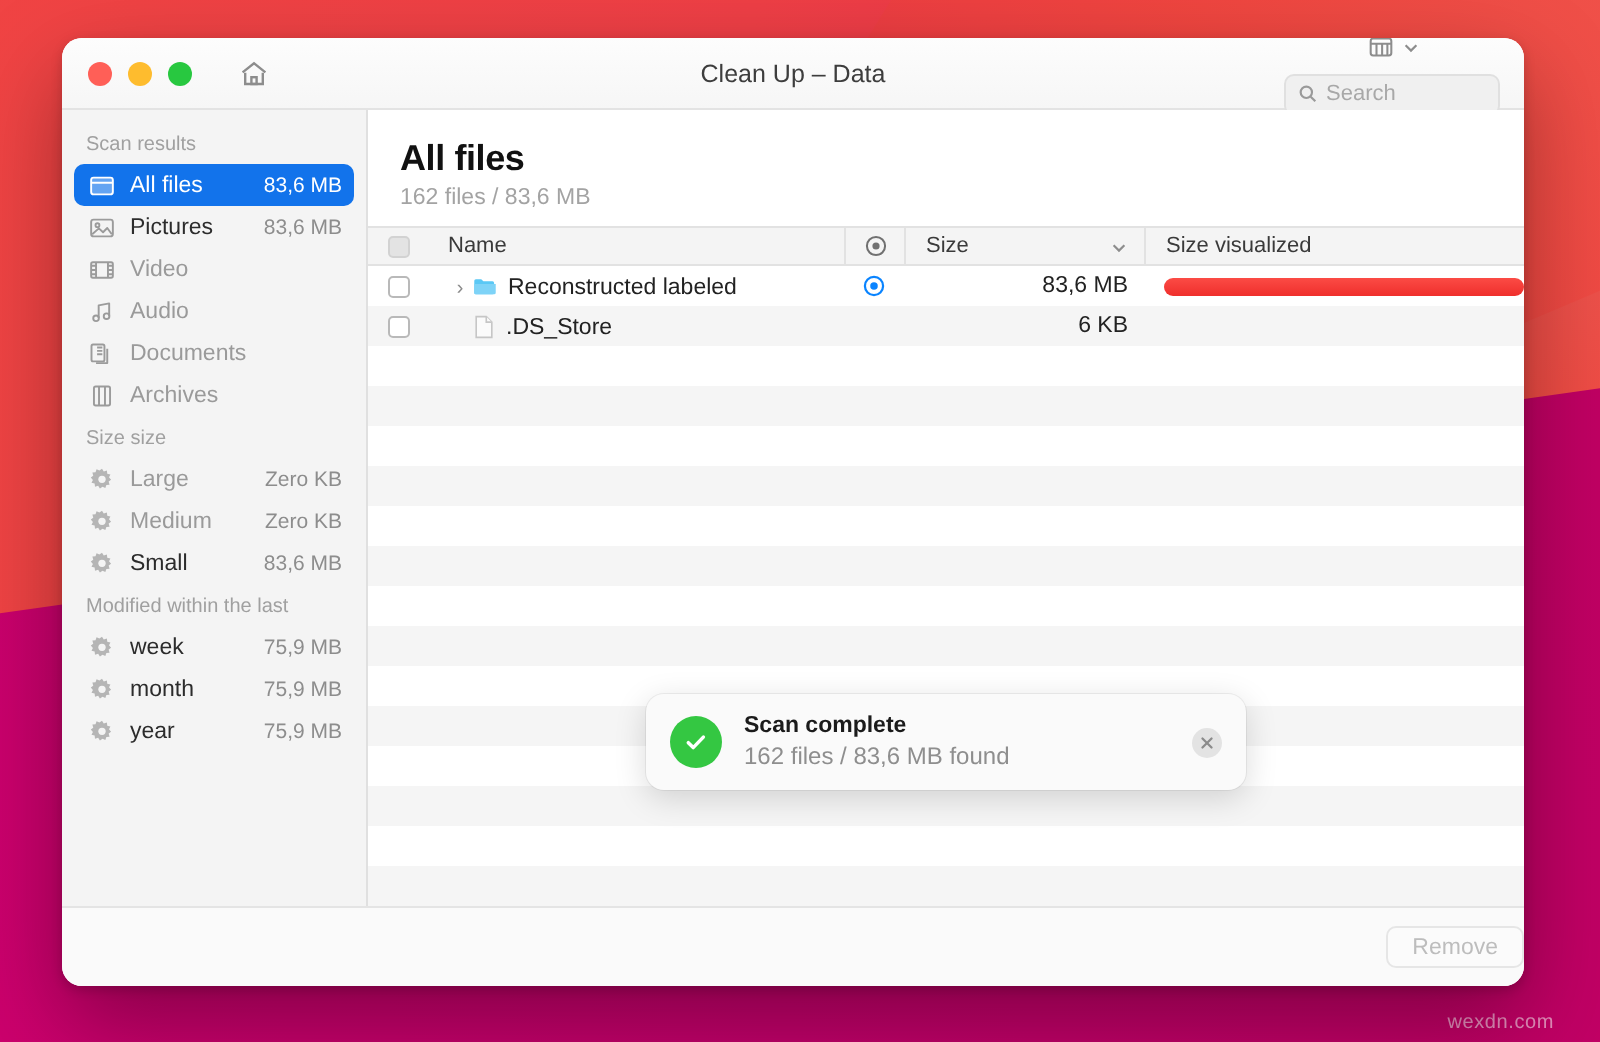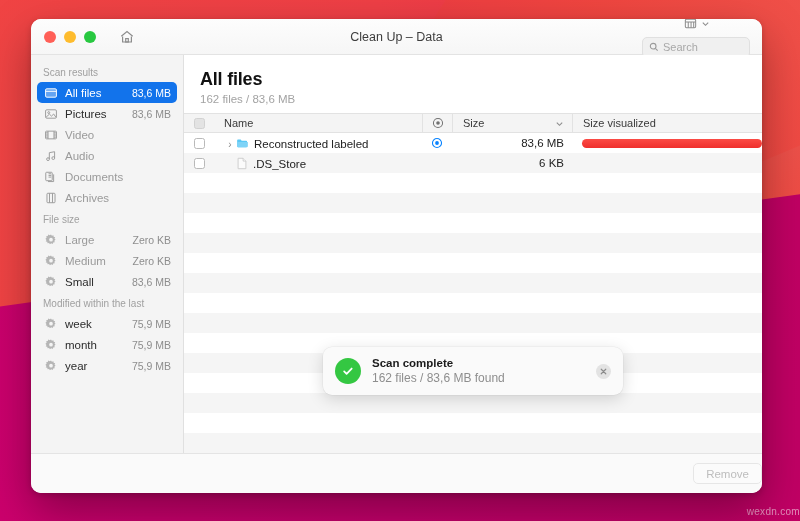--- a/index.html
+++ b/index.html
@@ -33,21 +33,21 @@
     background:linear-gradient(200deg,#ef6a5c 0%, #f0463f 45%, #e01b4c 100%);
     transform:rotate(32deg); border-radius:60px;
     opacity:.95;
   }
   #wall-shape-c{
     position:absolute; width:1200px; height:700px; left:-180px; bottom:-430px;
     background:linear-gradient(80deg,#d2006e 0%, #c4006b 50%, #bf0060 100%);
     transform:rotate(-8deg); border-radius:60px;
   }
   #watermark{
-    position:absolute; right:0; bottom:4px;
+    position:absolute; right:23px; bottom:4px;
     font-size:10px; color:rgba(255,255,255,.55);
     letter-spacing:.3px;
   }
 
   
   #window{
     position:absolute; left:31px; top:19px; width:731px; height:474px;
     background:#ffffff; border-radius:10px;
     box-shadow:0 18px 46px rgba(0,0,0,.34), 0 2px 6px rgba(0,0,0,.18);
     overflow:hidden; display:flex; flex-direction:column;
@@ -258,21 +258,21 @@
         <div class="srow dim">
           <span class="ico">
             <svg width="14" height="14" viewBox="0 0 16 16" fill="none" stroke="#9b9b9b" stroke-width="1.1" stroke-linejoin="round">
               <rect x="3.4" y="2.6" width="9.2" height="10.8" rx="1"></rect>
               <path d="M6.3 2.6v10.8M9.7 2.6v10.8"></path>
             </svg>
           </span>
           <span class="lbl">Archives</span>
           <span class="val"></span>
         </div>
-        <div class="sec-title">File size</div>
+        <div class="sec-title">Size size</div>
         <div class="srow dim">
           <span class="ico">
             <svg width="14" height="14" viewBox="0 0 16 16" fill="#b5b5b5">
               <path d="M8 1.6l1 1.5 1.8-.5.2 1.8 1.8.4-.8 1.6 1.2 1.4-1.4 1.1.5 1.8-1.8.2-.6 1.7-1.6-.8-1.5 1-1-1.5-1.8.5-.2-1.8L2 9.6l.8-1.6L1.6 6.6 3 5.5l-.5-1.8 1.8-.2L4.9 1.8l1.6.8z"></path>
               <circle cx="8" cy="7.6" r="2.1" fill="#f4f4f4"></circle>
             </svg>
           </span>
           <span class="lbl">Large</span>
           <span class="val">Zero KB</span>
         </div>

